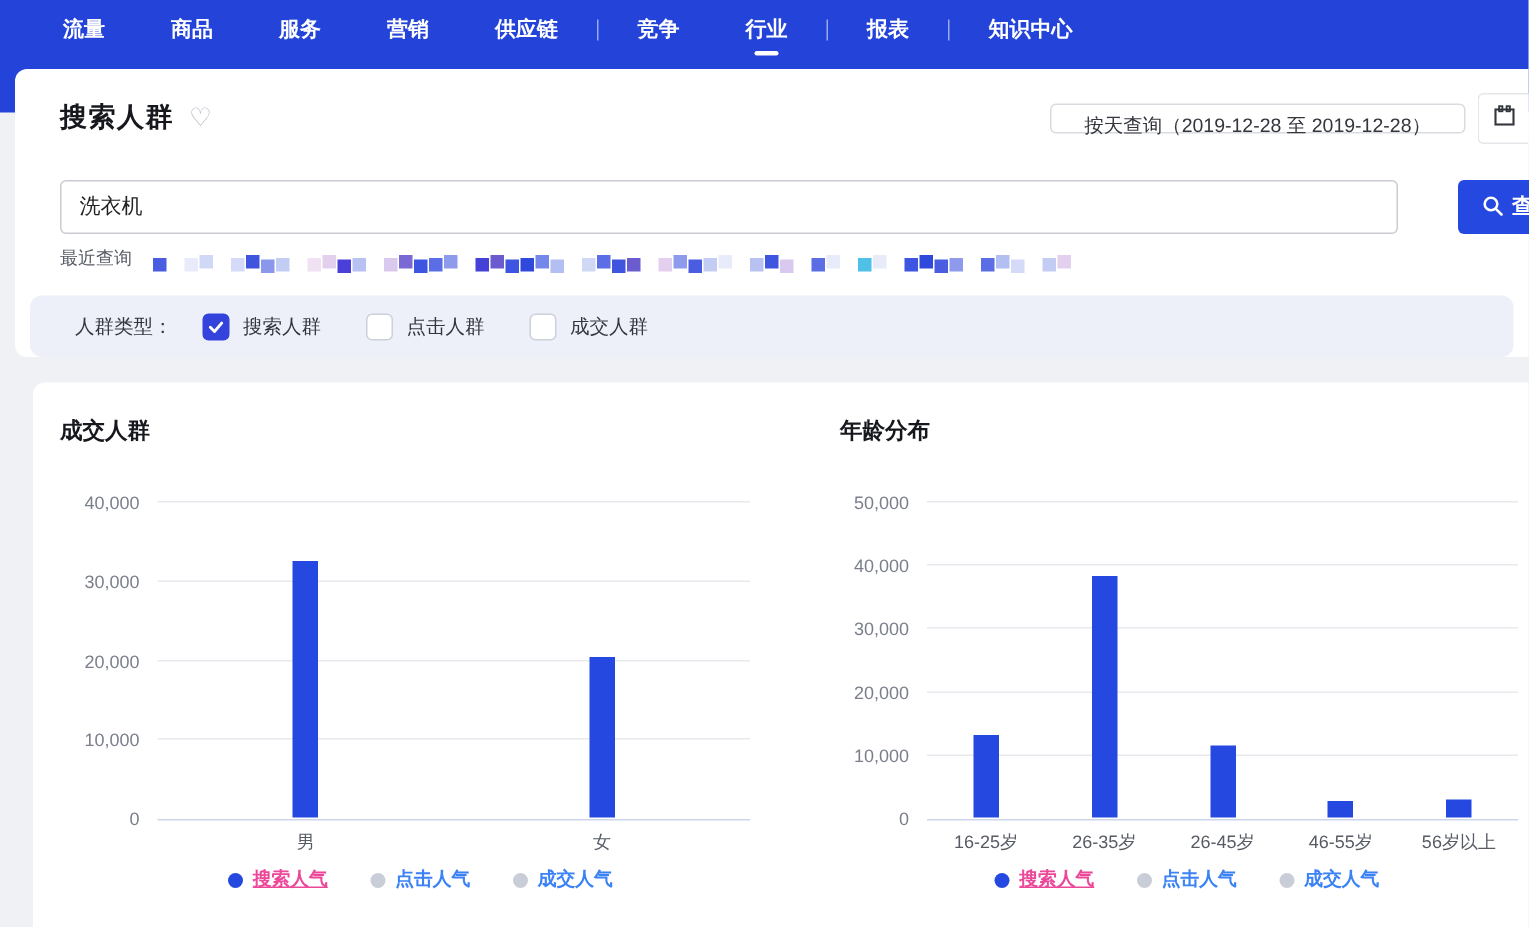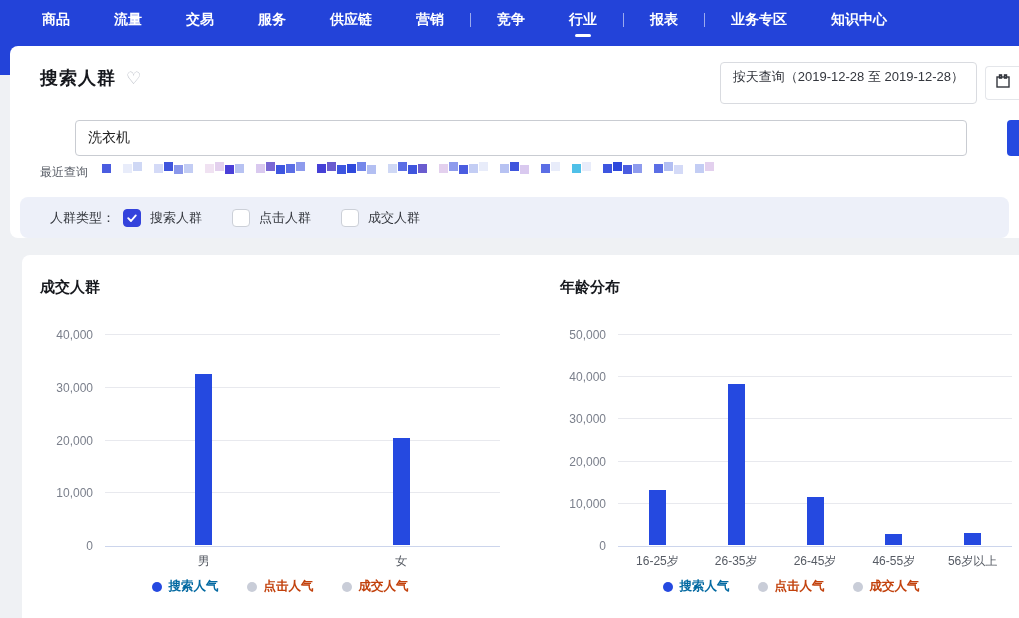--- a/index.html
+++ b/index.html
@@ -17,42 +17,42 @@
   .nav-divider { width:1px; height:14px; background:rgba(255,255,255,.55); margin:-6px 4px 0 4px; }
 
   
   .card1 { position:absolute; left:10px; top:46px; right:0; height:192px;
     background:#fff; border-radius:8px 0 0 8px; }
   .page-title-row { position:absolute; left:30px; top:20px; display:flex; align-items:center; }
   .page-title { font-size:18px; font-weight:bold; color:#16181d; letter-spacing:1px; }
   .fav-heart { margin-left:10px; font-size:17px; color:#b9bdc6; cursor:pointer; line-height:1; }
 
   .date-group { position:absolute; right:0; top:16px; display:flex; align-items:center; }
-  .date-box { height:42px; line-height:28px; border:1px solid #d9dbe0; border-radius:4px;
-    padding:0 12px; font-size:13px; color:#33363d; background:#fff; cursor:pointer; white-space:nowrap; }
+  .date-box { height:20px; line-height:28px; border:1px solid #d9dbe0; border-radius:4px;
+    padding:0 22px; font-size:13px; color:#33363d; background:#fff; cursor:pointer; white-space:nowrap; }
   .cal-btn { width:34px; height:34px; margin-left:8px; border:1px solid #e4e6ea; border-radius:4px 0 0 4px;
     border-right:none; display:flex; align-items:center; justify-content:center; cursor:pointer; background:#fff; }
 
-  .search-row { position:absolute; left:30px; top:74px; right:0; height:36px;margin-left:35px; }
+  .search-row { position:absolute; left:30px; top:74px; right:0; height:36px; }
   .search-input { position:absolute; left:0; top:0; width:892px; height:36px; border:1px solid #c9ccd2;
     border-radius:4px; padding:0 12px; font-size:14px; color:#222; outline:none;
     font-family:"Liberation Sans","DejaVu Sans",sans-serif; }
   .search-btn { position:absolute; left:932px; top:0; width:87px; height:36px; background:#2549e0;
     border:none; border-radius:4px 0 0 4px; color:#fff; font-size:14px; font-weight:bold;
     display:flex; align-items:center; justify-content:flex-start; padding-left:16px; gap:6px; cursor:pointer; }
 
-  .recent-row { position:absolute; left:30px; top:118px; display:flex; align-items:flex-start; }
+  .recent-row { position:absolute; left:30px; top:118px; display:flex; align-items:flex-end; }
   .recent-label { font-size:12px; color:#565b64; margin-right:14px; white-space:nowrap; }
   .mosaic { display:flex; align-items:center; }
   .mosaic-cluster { display:flex; margin-right:11px; }
   .mosaic-sq { width:9px; height:9px; margin-right:1px; }
 
   .band { position:absolute; left:10px; right:10px; bottom:0; height:41px; background:#edf0f9;
     border-radius:8px; display:flex; align-items:center; padding-left:30px; }
-  .band-label { font-size:13px; color:#33363d; margin-right:8px; }
+  .band-label { font-size:13px; color:#33363d; margin-right:20px; }
   .chk-item { display:flex; align-items:center; margin-right:30px; cursor:pointer; }
   .chk-box { width:18px; height:18px; border-radius:4px; background:#fff; border:1px solid #ccd0d8;
     display:flex; align-items:center; justify-content:center; }
   .chk-box.checked { background:#3443dc; border-color:#3443dc; }
   .chk-label { font-size:13px; color:#33363d; margin-left:9px; }
 
   
   .card2 { position:absolute; left:22px; top:255px; right:0; height:420px;
     background:#fff; border-radius:8px 0 0 0; }
   .chart { position:absolute; top:23px; }
@@ -64,42 +64,40 @@
     transform:translateY(-50%); white-space:nowrap; }
   .bar { position:absolute; bottom:1px; width:17px; background:#2549e0; }
   .xlabels { position:relative; height:26px; }
   .xlabel { position:absolute; top:7px; transform:translateX(-50%); font-size:12px;
     color:#565b64; white-space:nowrap; }
   .legend { display:flex; justify-content:center; gap:28px; margin-top:6px; }
   .legend-item { display:flex; align-items:center; gap:7px; cursor:pointer; }
   .legend-dot { width:10px; height:10px; border-radius:50%; }
   .legend-item .legend-label { font-size:12.5px; font-weight:bold; }
   .legend-item.active .legend-dot { background:#2549e0; }
-  .legend-item.active .legend-label { color:#0369a1; }
+  .legend-item.active .legend-label { color:#ec4899;text-decoration:underline; }
   .legend-item.inactive .legend-dot { background:#c9cdd8; }
-  .legend-item.inactive .legend-label { color:#c2410c; }
+  .legend-item.inactive .legend-label { color:#3b82f6; }
 </style>
 </head>
 <body>
 
 <div class="topbar">
   <div class="nav" id="nav">
+      <div class="nav-item"><span>流量</span></div>
       <div class="nav-item"><span>商品</span></div>
-      <div class="nav-item"><span>流量</span></div>
-      <div class="nav-item"><span>交易</span></div>
       <div class="nav-item"><span>服务</span></div>
+      <div class="nav-item"><span>营销</span></div>
       <div class="nav-item"><span>供应链</span></div>
-      <div class="nav-item"><span>营销</span></div>
       <div class="nav-divider"></div>
       <div class="nav-item"><span>竞争</span></div>
       <div class="nav-item active"><span>行业</span><i class="underline"></i></div>
       <div class="nav-divider"></div>
       <div class="nav-item"><span>报表</span></div>
       <div class="nav-divider"></div>
-      <div class="nav-item"><span>业务专区</span></div>
       <div class="nav-item"><span>知识中心</span></div>
     </div>
 </div>
 
 <div class="card1">
 
   <div class="page-title-row">
     <span class="page-title">搜索人群</span>
     <span class="fav-heart">♡</span>
   </div>

